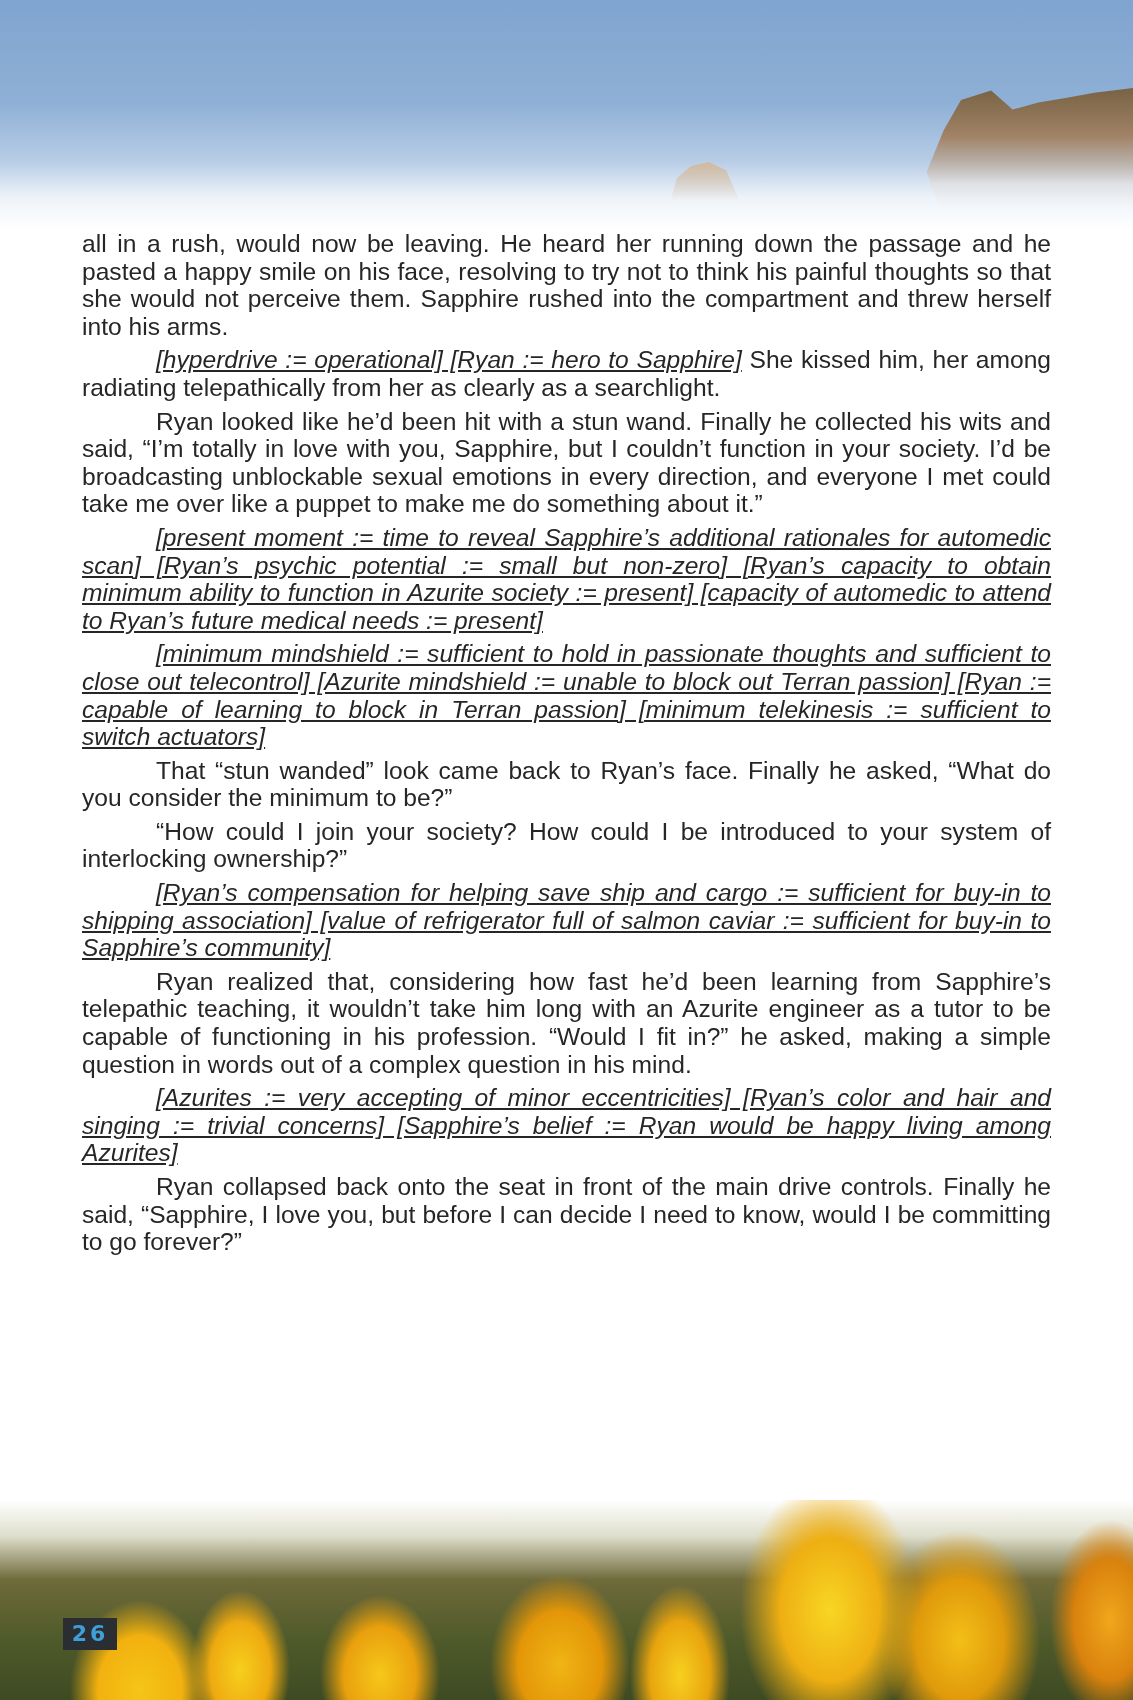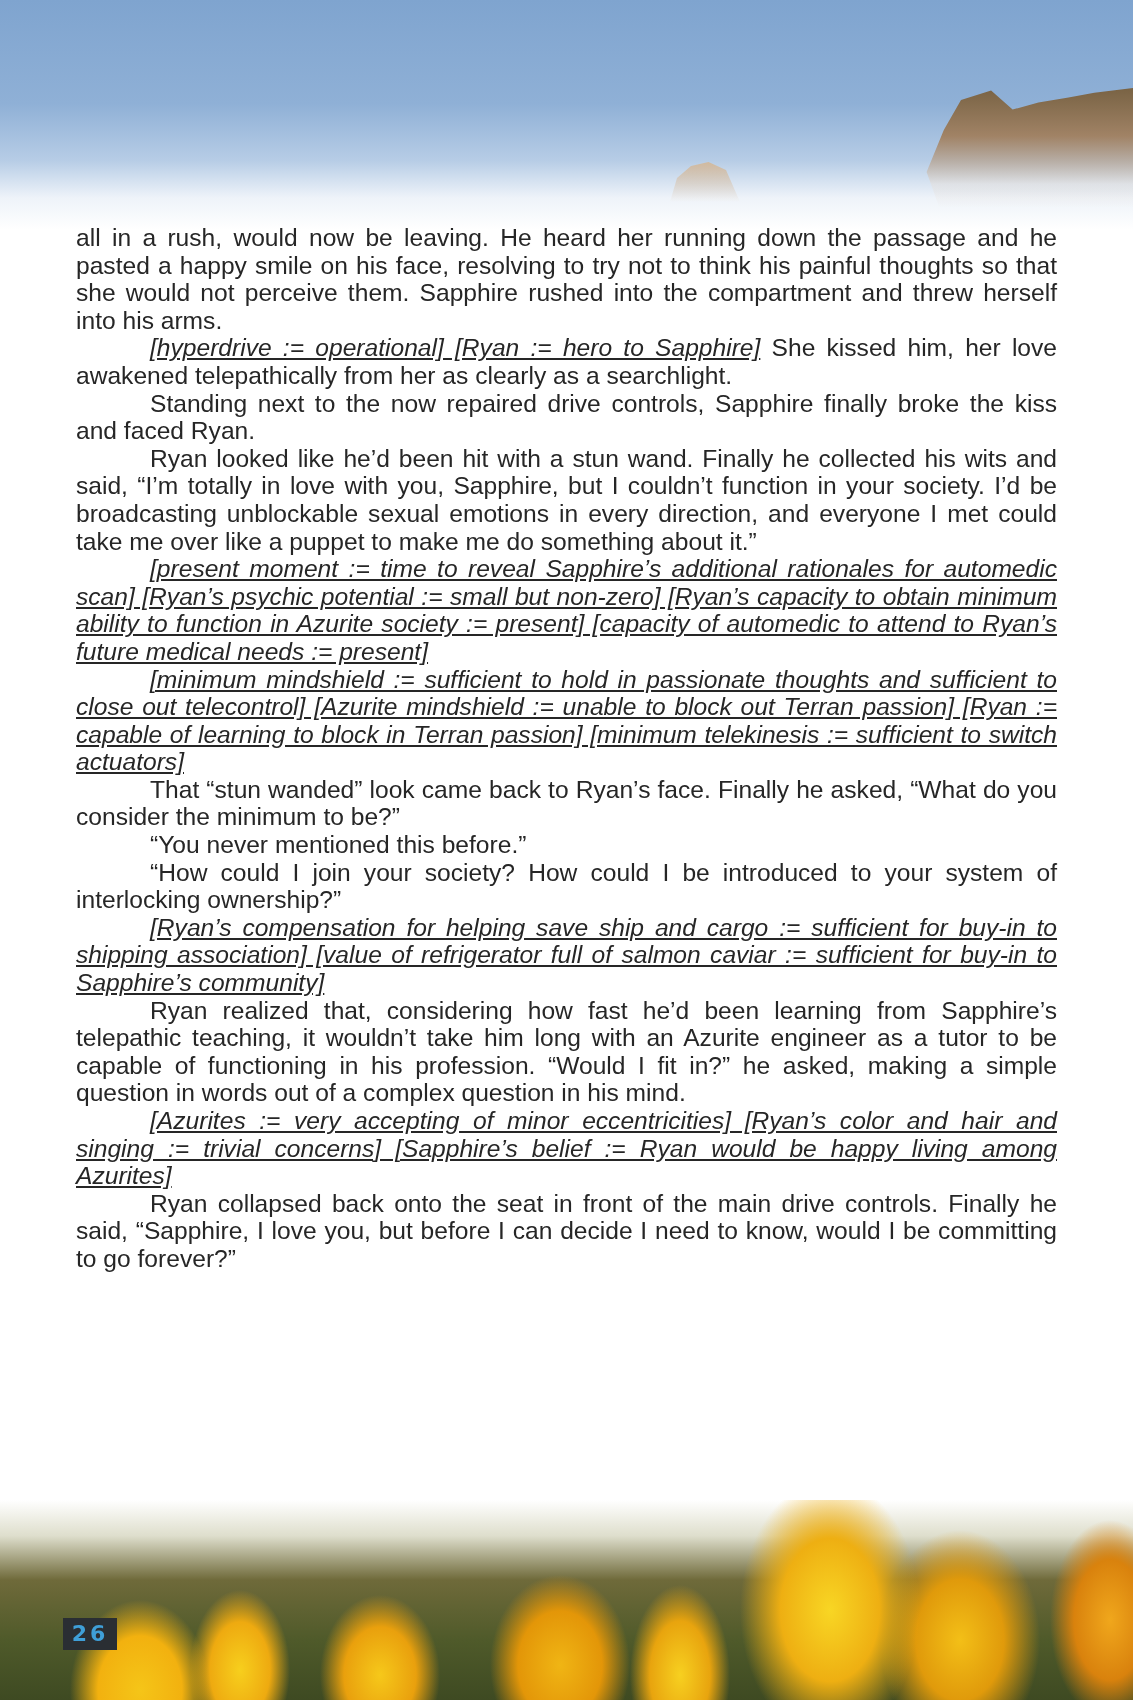--- a/index.html
+++ b/index.html
@@ -36,21 +36,21 @@
       radial-gradient(ellipse 90px 130px at 830px 110px, #f8d624 0%, #eeaf12 55%, rgba(238,175,18,0) 100%),
       radial-gradient(ellipse 80px 110px at 960px 140px, #f3bf17 0%, #e09a0b 55%, rgba(224,154,11,0) 100%),
       radial-gradient(ellipse 60px 100px at 1110px 120px, #f0a71c 0%, #d9820d 60%, rgba(217,130,13,0) 100%),
       linear-gradient(to bottom, rgba(255,255,255,1) 0%, rgba(200,200,170,0.6) 18%, #6f6a3a 40%, #4f5a2a 70%, #3e4a22 100%);
   }
   .content {
     position: absolute; left: 76px; top: 224px; width: 981px;
     font-size: 24.6px; line-height: 27.6px; color: #262626;
     text-align: justify;
   }
-  .content p { margin: 0; }
+  .content p { margin: 6px; }
   .content p.indent { text-indent: 74px; }
   .content .thought { font-style: italic; text-decoration: underline; }
   .page-num {
     position: absolute; left: 63px; top: 1618px; width: 54px; height: 32px;
     background: #2a2e33; color: #3f9fd8;
     font-family: "DejaVu Sans", sans-serif; font-weight: bold;
     font-size: 22px; line-height: 32px; text-align: center; letter-spacing: 3px;
   }
 </style>
 </head>
@@ -58,27 +58,25 @@
 
 <div class="sky">
   <div class="peak"></div>
   <div class="cliff"></div>
 </div>
 
 <div class="meadow"></div>
 
 <div class="content" id="content">
     <p><span>all in a rush, would now be leaving. He heard her running down the passage and he pasted a happy smile on his face, resolving to try not to think his painful thoughts so that she would not perceive them. Sapphire rushed into the compartment and threw herself into his arms.</span></p>
-    <p class="indent"><span class="thought">[hyperdrive := operational] [Ryan := hero to Sapphire]</span><span> She kissed him, her love awakened telepathically from her as clearly as a searchlight.</span></p>
-    <p class="indent"><span>Standing next to the now repaired drive controls, Sapphire finally broke the kiss and faced Ryan.</span></p>
+    <p class="indent"><span class="thought">[hyperdrive := operational] [Ryan := hero to Sapphire]</span><span> She kissed him, her among radiating telepathically from her as clearly as a searchlight.</span></p>
     <p class="indent"><span>Ryan looked like he’d been hit with a stun wand. Finally he collected his wits and said, “I’m totally in love with you, Sapphire, but I couldn’t function in your society. I’d be broadcasting unblockable sexual emotions in every direction, and everyone I met could take me over like a puppet to make me do something about it.”</span></p>
     <p class="indent"><span class="thought">[present moment := time to reveal Sapphire’s additional rationales for automedic scan] [Ryan’s psychic potential := small but non-zero] [Ryan’s capacity to obtain minimum ability to function in Azurite society := present] [capacity of automedic to attend to Ryan’s future medical needs := present]</span></p>
     <p class="indent"><span class="thought">[minimum mindshield := sufficient to hold in passionate thoughts and sufficient to close out telecontrol] [Azurite mindshield := unable to block out Terran passion] [Ryan := capable of learning to block in Terran passion] [minimum telekinesis := sufficient to switch actuators]</span></p>
     <p class="indent"><span>That “stun wanded” look came back to Ryan’s face. Finally he asked, “What do you consider the minimum to be?”</span></p>
-    <p class="indent"><span>“You never mentioned this before.”</span></p>
     <p class="indent"><span>“How could I join your society? How could I be introduced to your system of interlocking ownership?”</span></p>
     <p class="indent"><span class="thought">[Ryan’s compensation for helping save ship and cargo := sufficient for buy-in to shipping association] [value of refrigerator full of salmon caviar := sufficient for buy-in to Sapphire’s community]</span></p>
     <p class="indent"><span>Ryan realized that, considering how fast he’d been learning from Sapphire’s telepathic teaching, it wouldn’t take him long with an Azurite engineer as a tutor to be capable of functioning in his profession. “Would I fit in?” he asked, making a simple question in words out of a complex question in his mind.</span></p>
     <p class="indent"><span class="thought">[Azurites := very accepting of minor eccentricities] [Ryan’s color and hair and singing := trivial concerns] [Sapphire’s belief := Ryan would be happy living among Azurites]</span></p>
     <p class="indent"><span>Ryan collapsed back onto the seat in front of the main drive controls. Finally he said, “Sapphire, I love you, but before I can decide I need to know, would I be committing to go forever?”</span></p>
   </div>
 
 <div class="page-num">26</div>
 
 </body></html>

